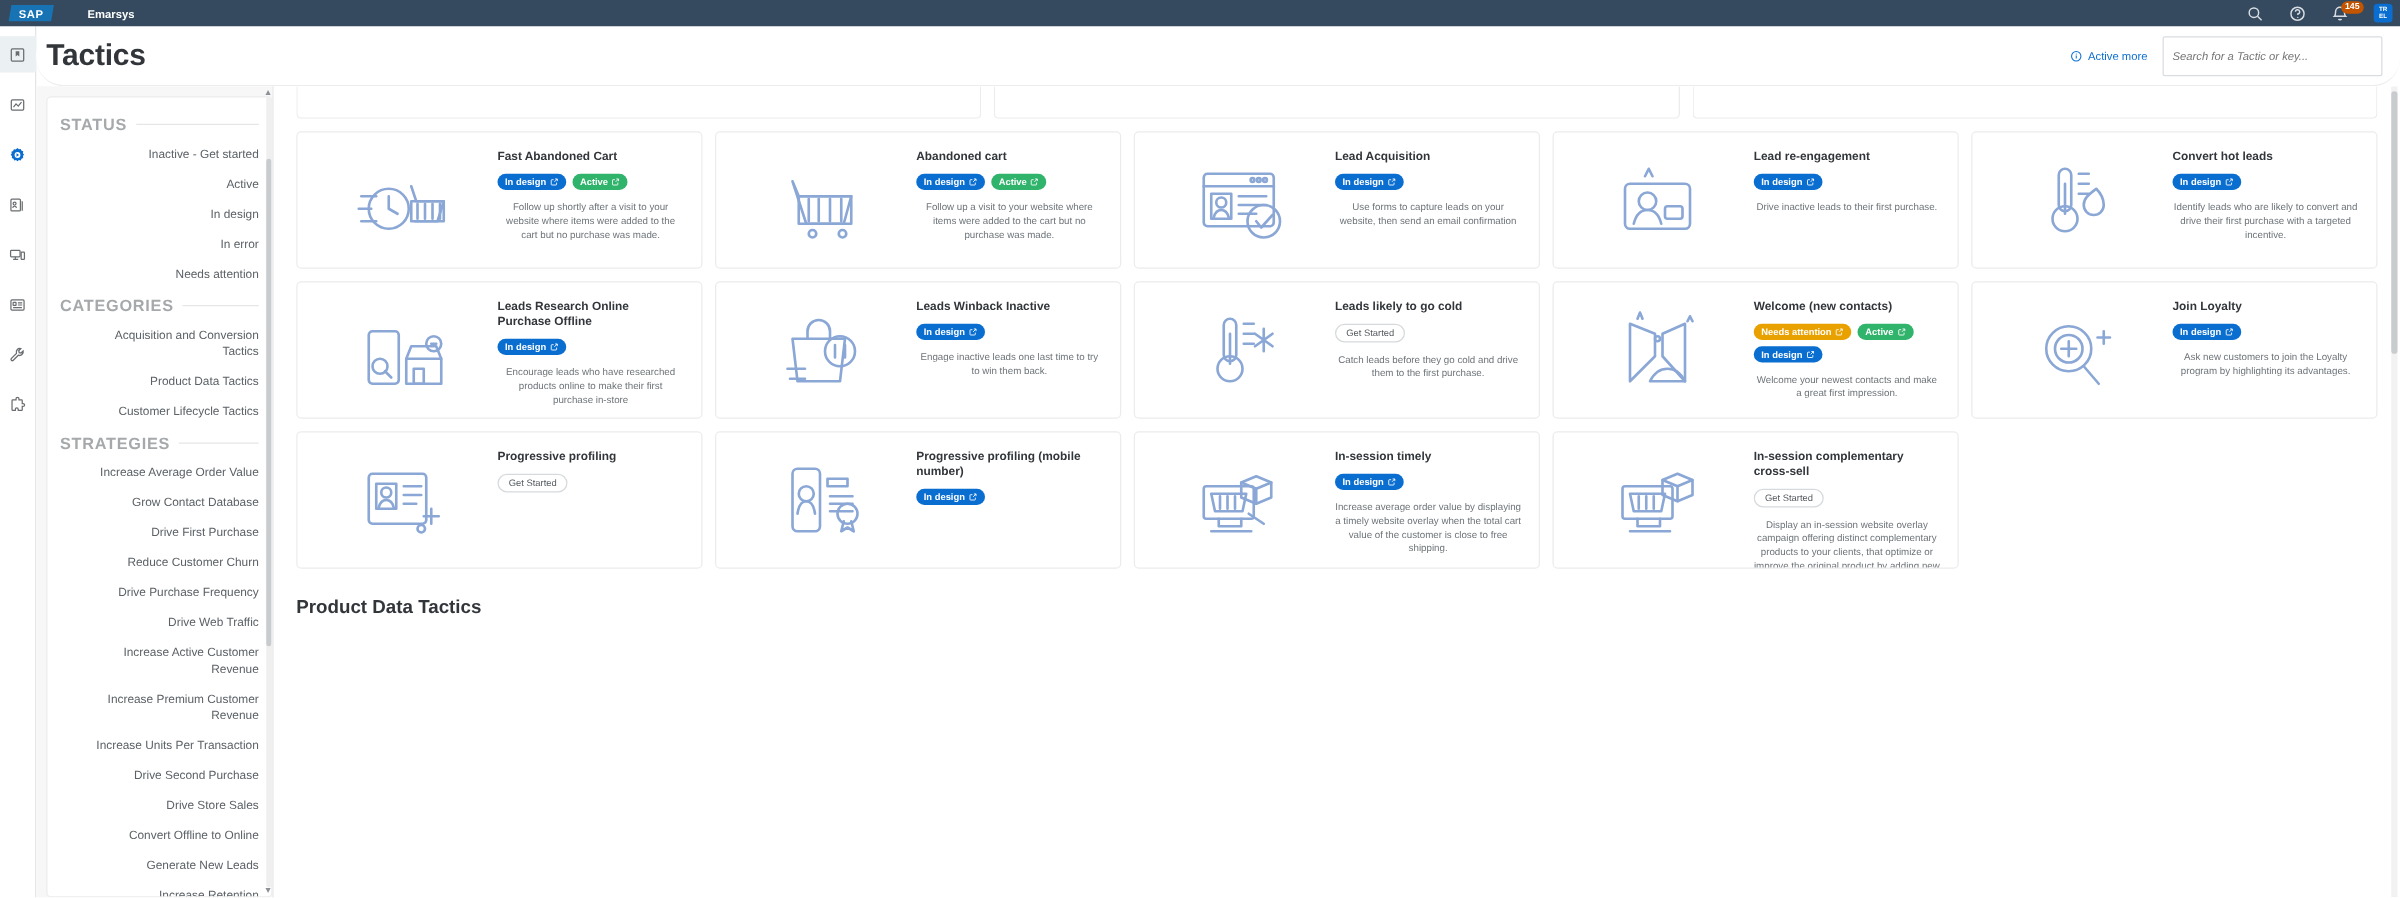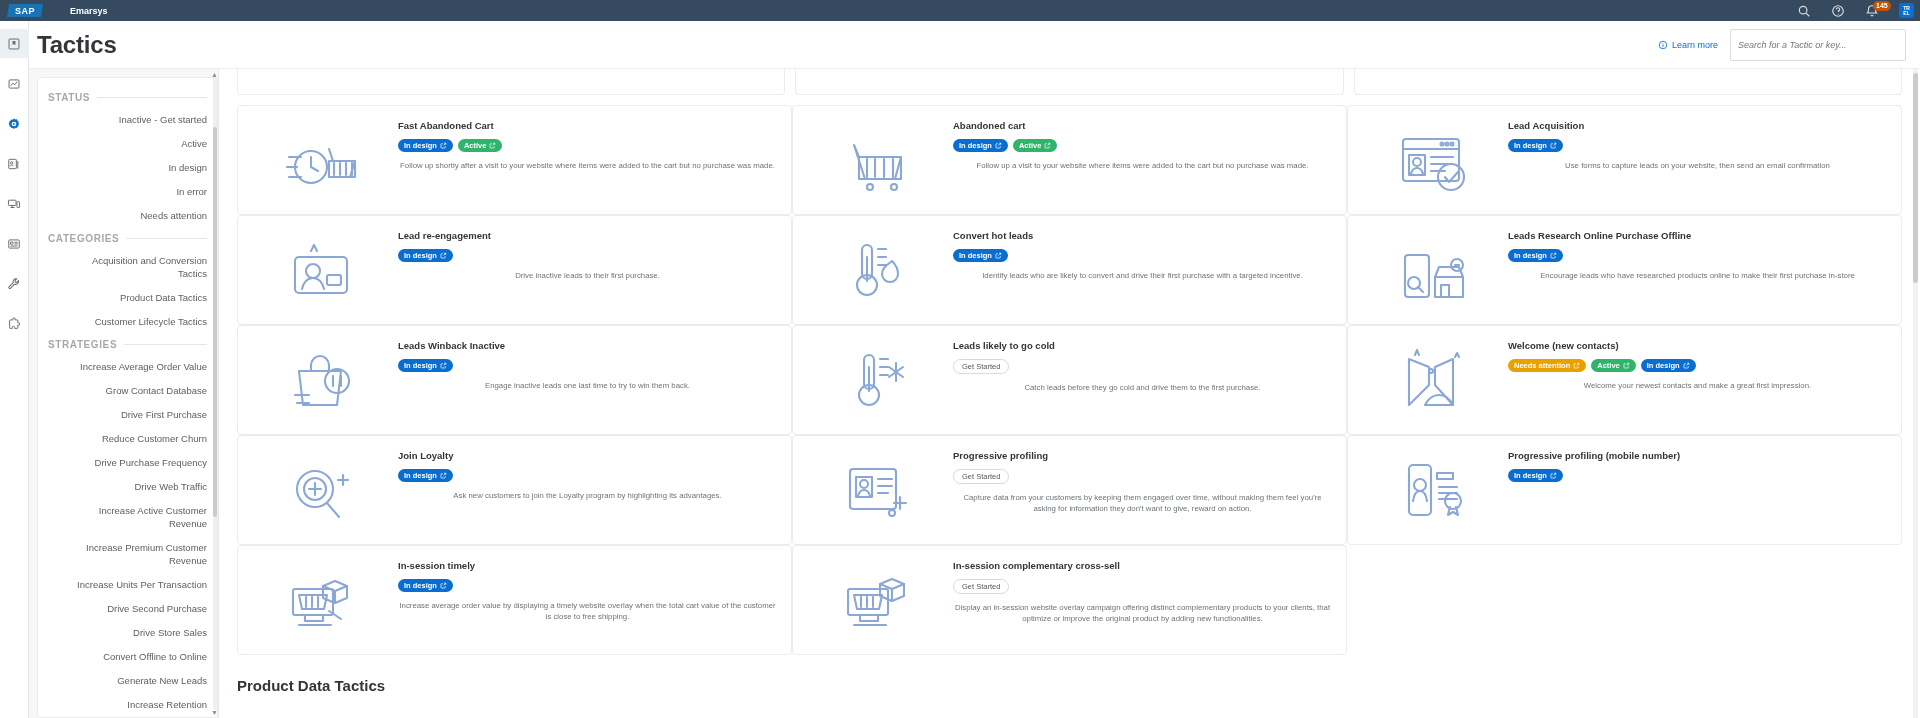--- a/index.html
+++ b/index.html
@@ -77,20 +77,21 @@
 
   
   .main-col { flex: 1; display: flex; flex-direction: column; min-width: 0; }
 
   .page-header {
     height: 48px; display: flex; align-items: center;
     padding: 0 14px 0 8px;
     background: #fff;
     border-bottom: 1px solid #ededed;
     flex-shrink: 0;
+    border-radius: 22px;
   }
   .page-title { font-size: 24px; font-weight: bold; color: #32363a; letter-spacing: -.2px; }
   .header-right { margin-left: auto; display: flex; align-items: center; gap: 12px; }
   .learn-more {
     display: flex; align-items: center; gap: 4px;
     color: #0a6ed1; font-size: 9px; white-space: nowrap;
   }
   .learn-more svg { width: 10px; height: 10px; display:block; }
   .search-box {
     width: 176px; height: 32px;
@@ -122,21 +123,21 @@
     background: #ffffff;
     border: 1px solid #ececec;
     border-radius: 4px;
     height: 100%;
     padding: 14px 10px 0 10px;
     position: relative;
     overflow: hidden;
   }
   .f-group-title {
     display: flex; align-items: center; gap: 7px;
-    font-size: 10px; font-weight: bold;
+    font-size: 13px; font-weight: bold;
     letter-spacing: .6px;
     color: #a6a9ab;
     margin: 0 0 10px 0;
   }
   .f-group-title .rule { flex: 1; height: 1px; background: #e6e6e6; }
   .f-item {
     font-size: 9.5px; color: #5b6166;
     padding: 0 0 0 22px;
     margin-bottom: 11px;
     line-height: 13px;
@@ -172,22 +173,22 @@
   .cut-row {
     display: grid; grid-template-columns: repeat(3, 1fr);
     gap: 10px; margin-bottom: 10px;
   }
   .cut-card {
     height: 26px;
     border: 1px solid #ececec; border-top: none;
     border-radius: 0 0 4px 4px; background: #fff;
   }
   .section-grid {
-    display: grid; grid-template-columns: repeat(3, 1fr);
-    margin-bottom: 22px;
+    display: grid; grid-template-columns: repeat(5, 1fr);
+    gap: 10px; margin-bottom: 22px;
   }
   .tcard {
     border: 1px solid #ececec; border-radius: 4px;
     background: #ffffff;
     height: 110px;
     display: flex; align-items: flex-start;
     padding: 10px 14px 10px 10px;
     overflow: hidden;
   }
   .tcard .illus {
@@ -355,21 +356,21 @@
       <div class="page-title">Tactics</div>
       <div class="header-right">
         <a class="learn-more" href="#" style="text-decoration:none">
           <span>
             <svg viewBox="0 0 24 24" fill="none" stroke="currentColor" stroke-width="2">
               <circle cx="12" cy="12" r="9"></circle>
                 <path d="M12 10.5v6"></path>
                 <circle cx="12" cy="7.6" r="1.1" fill="currentColor" stroke="none"></circle>
             </svg>
           </span>
-          <span>Learn more</span>
+          <span>Active more</span>
         </a>
         <div class="search-box">
           <input type="text" placeholder="Search for a Tactic or key..." style="">
         </div>
       </div>
     </div>
 
     <div class="content-area">
 
       <div class="filter-side">
@@ -756,21 +757,20 @@
                     <circle cx="52" cy="56" r="3"></circle>
                   </svg>
                 </div>
                 <div class="tbody">
                   <div class="ttitle">Progressive profiling</div>
                   <div class="badge-row">
                     <div class="badge ghost">
                       <span>Get Started</span>
                     </div>
                   </div>
-                  <div class="tdesc">Capture data from your customers by keeping them engaged over time, without making them feel you're asking for information they don't want to give, reward on action.</div>
                 </div>
               </div>
               <div class="tcard">
                 <div class="illus">
                   <svg viewBox="0 0 76 66" fill="none" stroke="currentColor" stroke-width="2.1" stroke-linejoin="round" stroke-linecap="round">
                     <rect x="14" y="8" width="22" height="50" rx="4"></rect>
                     <circle cx="25" cy="28" r="6"></circle>
                     <path d="M18 44c1-7 4-10 7-10s6 3 7 10"></path>
                     <rect x="42" y="16" width="16" height="6"></rect>
                     <path d="M44 30h18M44 36h18M44 42h18"></path>

